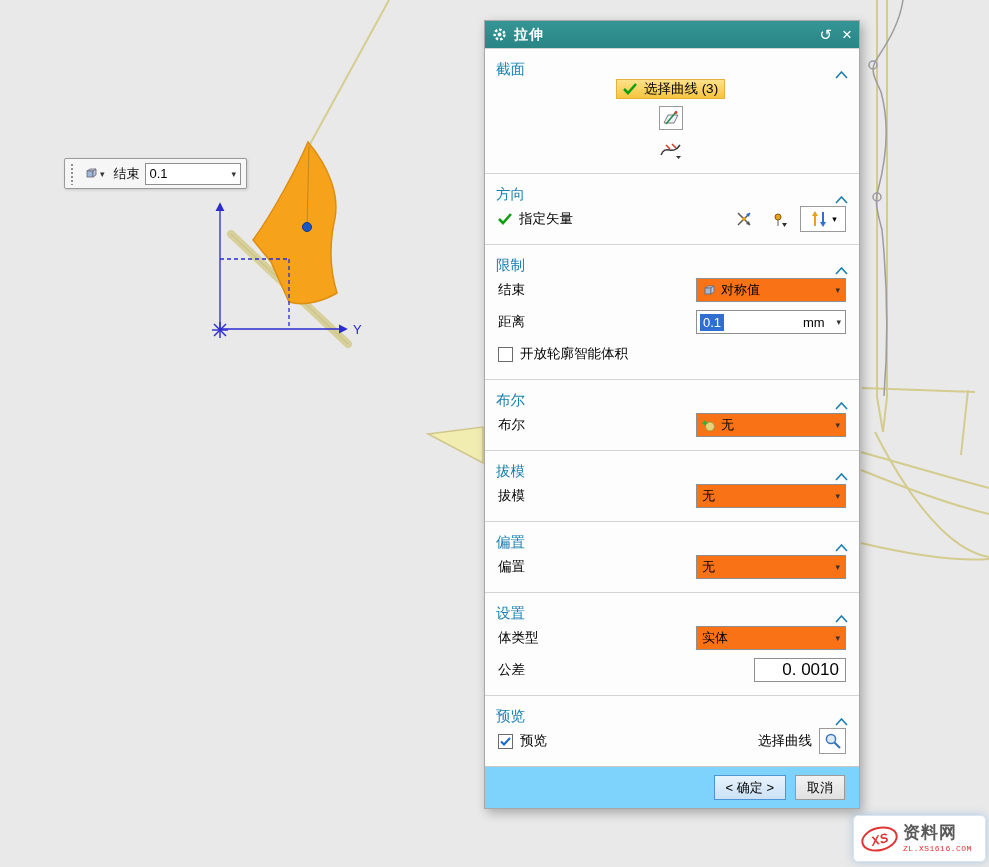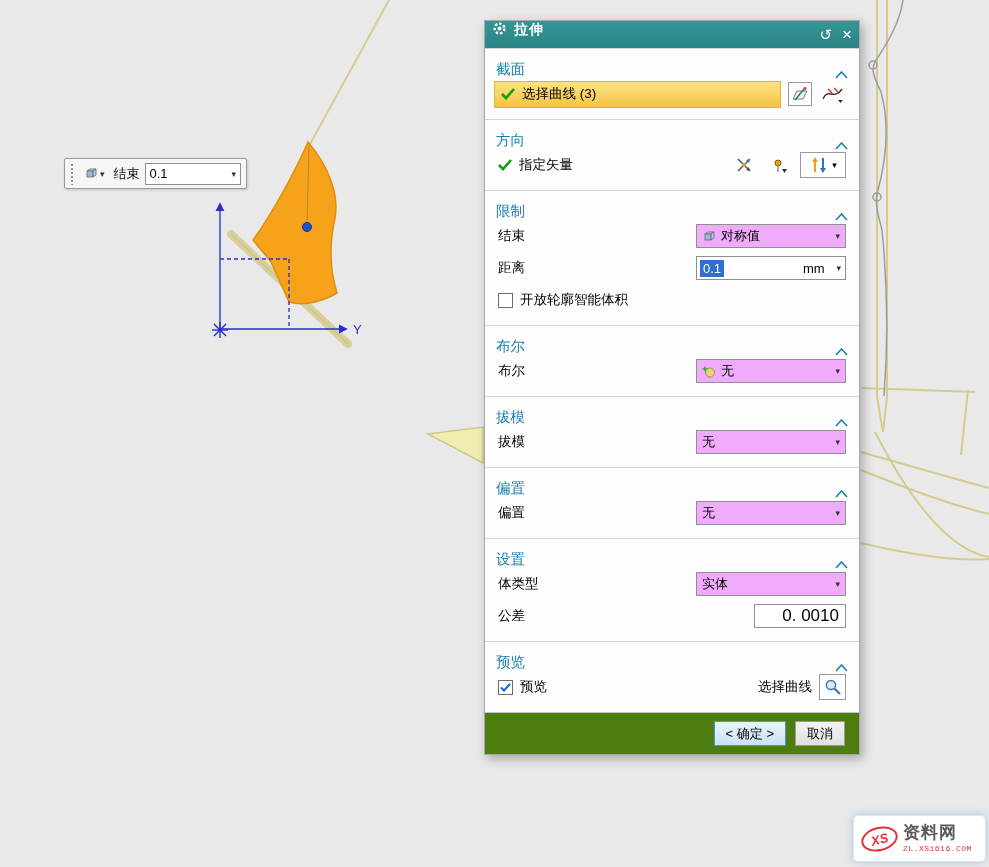--- a/index.html
+++ b/index.html
@@ -30,70 +30,70 @@
   .mini-input .arrow, .combo .arrow, .unit .arrow { margin-left:auto; font-size:9px; color:#333; }
 
   
   .dialog {
     position:absolute; left:484px; top:20px; width:376px;
     background:#fdfdfd; border:1px solid #a8a8a8;
     box-shadow: 3px 4px 10px rgba(0,0,0,.28);
   }
   .dlg-title {
     height:27px; background:linear-gradient(#359595,#2a8585);
-    display:flex; gap:7px; padding:0 7px; color:#fff;
+    display:flex; align-items:center; gap:7px; padding:0 7px; color:#fff;
   }
   .dlg-title .title-text { font-size:14px; font-weight:bold; letter-spacing:1px; }
   .title-actions { margin-left:auto; display:flex; align-items:center; gap:10px; }
   .title-btn { color:#fff; font-size:15px; line-height:1; cursor:default; }
 
   .sec { border-top:1px solid #d4d4d4; padding-bottom:10px; }
   .sec:first-of-type { border-top:none; }
   .sec-head { height:30px; display:flex; align-items:flex-end; padding:0 11px;
     color:#1a7fb0; font-size:14.5px; }
   .chev { margin-left:auto; }
 
   .row { min-height:30px; display:flex; align-items:center; padding:0 13px;
     font-size:13.5px; color:#000; gap:7px; }
   .row + .row { margin-top:2px;text-align:center; }
   .spacer { flex:1; }
 
-  .hl-row { padding:0 12px 0 9px; }
+  .hl-row { padding:0 12px 0 9px;flex-direction:column; }
   .hl {
     flex:1; height:27px; display:flex; align-items:center; gap:7px; padding:0 6px;
     background:linear-gradient(#fde28a, #f6c43e);
     border:1px solid #e3b23a;
   }
   .icon-btn {
     width:24px; height:24px; background:#fff; border:1px solid #9a9a9a;
     display:flex; align-items:center; justify-content:center; flex:0 0 auto;
   }
   .icon-flat { width:28px; height:26px; display:flex; align-items:center;
     justify-content:center; flex:0 0 auto; }
   .icon-combo { width:46px; height:26px; background:#fff; border:1px solid #9a9a9a;
     display:flex; align-items:center; justify-content:center; gap:3px; flex:0 0 auto;
     font-size:9px; }
 
-  .combo { width:150px; height:24px; background:#f0abfc; border:1px solid #8f8f8f;
+  .combo { width:150px; height:24px; background:#f97316; border:1px solid #8f8f8f;
     display:flex; align-items:center; gap:5px; padding:0 5px; font-size:13px;
     margin-left:auto; }
   .dist-combo { width:150px; height:24px; background:#fff; border:1px solid #8f8f8f;
     display:flex; align-items:stretch; margin-left:auto; font-size:13px; }
   .dist-val { flex:1; display:flex; align-items:center; padding:0 3px; }
   .dist-val .selected { background:#2f6fd0; color:#fff; padding:1px 3px; }
   .unit { width:46px; display:flex; align-items:center; padding:0 4px;gap:8px; }
 
   .tol-input { width:92px; height:24px; background:#fff; border:1px solid #8f8f8f;
     display:flex; align-items:center; justify-content:flex-end; padding:0 6px;
     font-size:17px; margin-left:auto; }
 
   .checkbox { width:15px; height:15px; background:#fff; border:1px solid #6b6b6b;
     display:flex; align-items:center; justify-content:center; flex:0 0 auto; }
 
-  .footer { height:42px; background:#4d7c0f; border-top:1px solid #c9c9c9;
+  .footer { height:42px; background:#7dd3fc; border-top:1px solid #c9c9c9;
     display:flex; align-items:center; justify-content:flex-end; gap:9px; padding:0 14px; }
   .btn { font-size:13px; height:25px; display:flex; align-items:center;
     padding:0 11px; cursor:default; }
   .btn-ok { background:linear-gradient(#e9f3fc,#cbe2f6); border:1px solid #4f94d4; }
   .btn-cancel { background:linear-gradient(#f3f3f3,#e0e0e0); border:1px solid #9a9a9a; }
 
   
   .watermark { position:absolute; right:3px; bottom:5px; width:133px; height:47px;
     background:#fff; border:1px solid #d7e6f2; border-radius:5px;
     box-shadow:0 0 8px rgba(130,170,210,.55);

